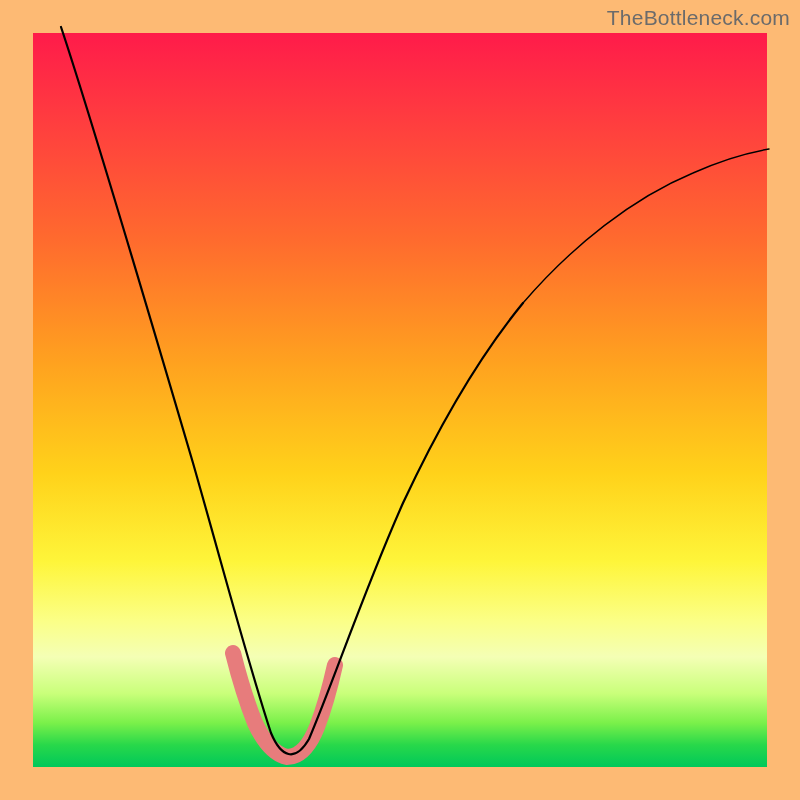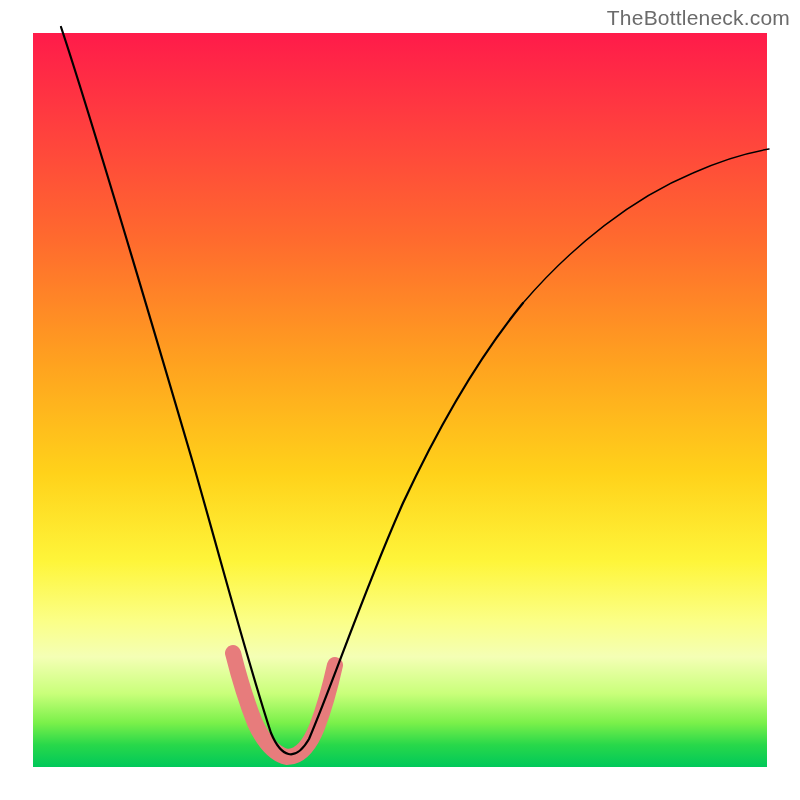--- a/index.html
+++ b/index.html
@@ -7,21 +7,21 @@
     padding: 0;
     width: 800px;
     height: 800px;
     background: #000;
     overflow: hidden;
     font-family: Arial, Helvetica, sans-serif;
   }
   .frame {
     position: absolute;
     inset: 0;
-    background: #ffffff;
+    background: #fdba74;
   }
   .plot-area {
     position: absolute;
     left: 33px;
     top: 33px;
     width: 734px;
     height: 734px;
     
     background: linear-gradient(
       to bottom,

